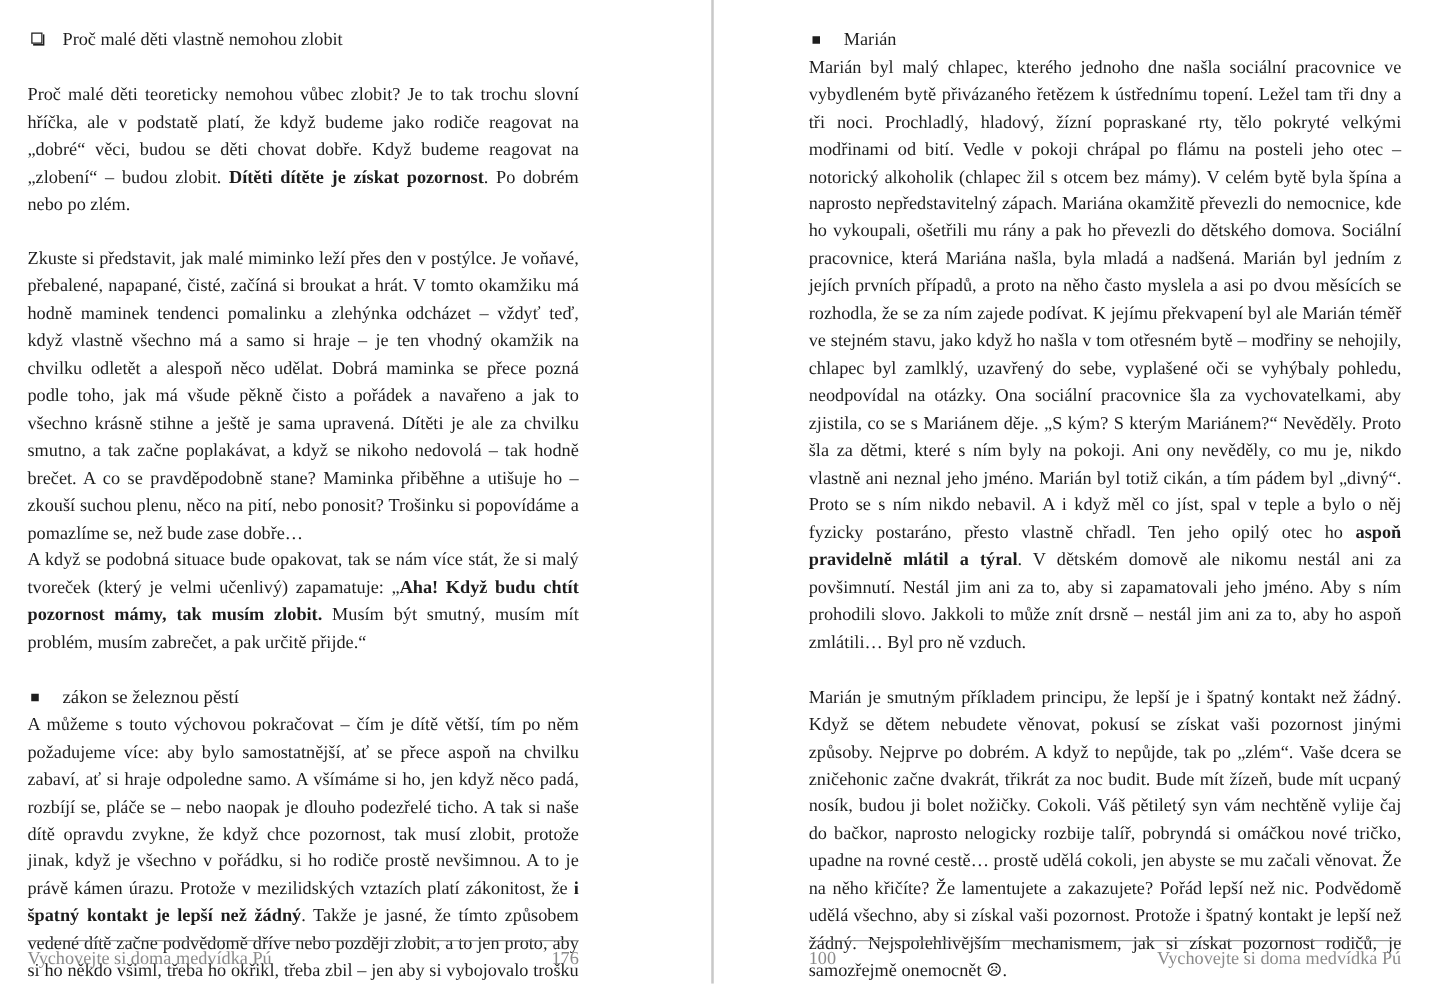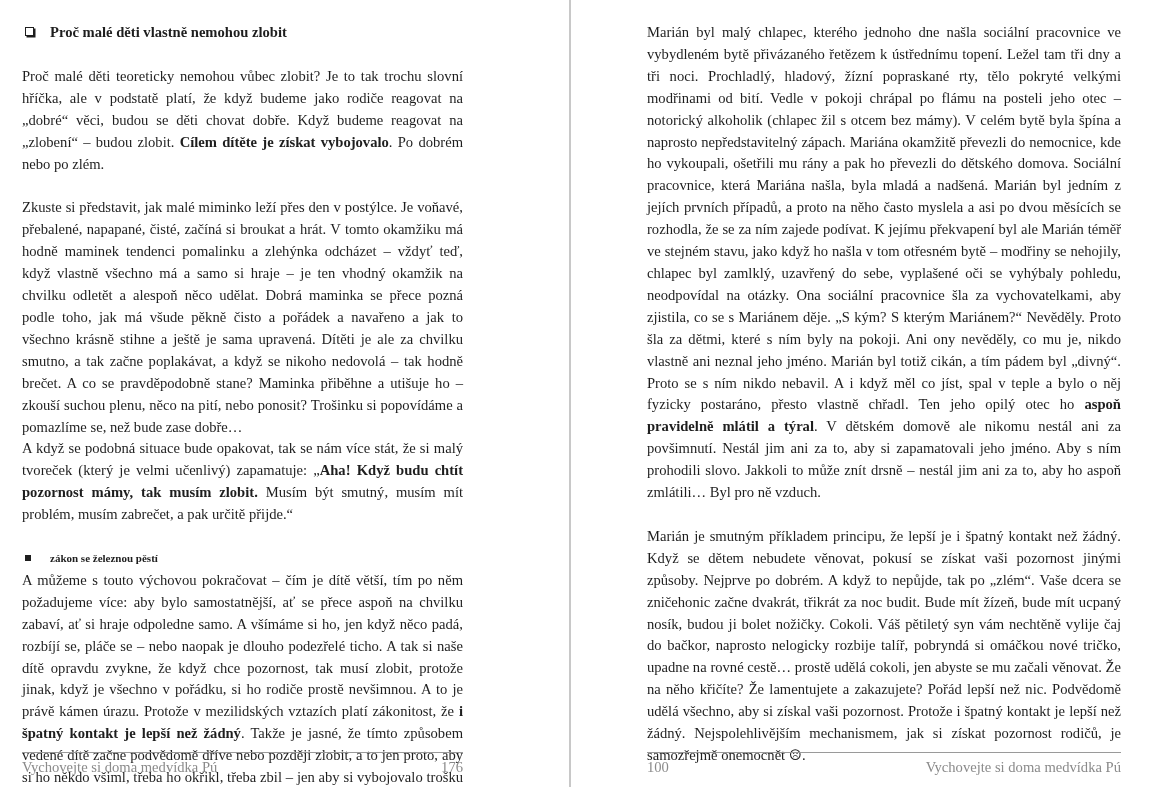--- a/index.html
+++ b/index.html
@@ -7,59 +7,63 @@
     width: 1149px; height: 787px; background: #ffffff; position: relative; overflow: hidden;
     font-family: "Liberation Serif", "DejaVu Serif", serif; color: #1e1e1e;
   }
   .page { position: absolute; top: 0; height: 787px; }
   .page-left { left: 22px; width: 441px; }
   .page-right { left: 647px; width: 474px; }
   .divider { position: absolute; left: 569px; top: 0; width: 2px; height: 787px; background: #c8c8c8; }
   .content { position: absolute; top: 22px; left: 0; right: 0; font-size: 14.6px; line-height: 21.9px; }
   .page-right .content { top: 22px; }
   p { margin: 0; text-align: justify; }
-  .heading { font-weight: bold; display: flex; align-items: flex-end; margin: 0; }
+  .heading { font-weight: normal; display: flex; align-items: flex-end; margin: 0; }
   .bullet { display: inline-block; width: 28px; flex: 0 0 28px; }
   .bullet-square { display: inline-block; width: 6px; height: 6px; background: #1e1e1e; margin-left: 3px; position: relative; top: -1px; }
   .bullet-box { display: inline-block; width: 7px; height: 7px; border: 1px solid #1e1e1e; margin-left: 3px; box-shadow: 1.5px 1.5px 0 #1e1e1e; position: relative; top: -1px; }
   .gap { height: 22px; }
   b { font-weight: bold; }
   .footer { position: absolute; top: 752px; left: 0; right: 0; border-top: 1px solid #9a9a9a; padding-top: 6px; display: flex; justify-content: space-between; font-size: 14.6px; color: #8a8a8a; align-items: flex-end; }
 </style>
 </head>
 <body>
 
 <div class="page page-left">
   <div class="content">
     <h2 class="heading" style="font-size:14.6px;">
       <span class="bullet"><span class="bullet-box"></span></span>
       <span>Proč malé děti vlastně nemohou zlobit</span>
     </h2>
     <div class="gap"></div>
-    <p><span>Proč malé děti teoreticky nemohou vůbec zlobit? Je to tak trochu slovní hříčka, ale v podstatě platí, že když budeme jako rodiče reagovat na „dobré“ věci, budou se děti chovat dobře. Když budeme reagovat na „zlobení“ – budou zlobit. </span><b>Cílem dítěte je získat vybojovalo</b><span>. Po dobrém nebo po zlém.</span></p>
+    <p><span>Proč malé děti teoreticky nemohou vůbec zlobit? Je to tak trochu slovní hříčka, ale v podstatě platí, že když budeme jako rodiče reagovat na „dobré“ věci, budou se děti chovat dobře. Když budeme reagovat na „zlobení“ – budou zlobit. </span><b>Dítěti dítěte je získat pozornost</b><span>. Po dobrém nebo po zlém.</span></p>
     <div class="gap"></div>
     <p>Zkuste si představit, jak malé miminko leží přes den v postýlce. Je voňavé, přebalené, napapané, čisté, začíná si broukat a hrát. V tomto okamžiku má hodně maminek tendenci pomalinku a zlehýnka odcházet – vždyť teď, když vlastně všechno má a samo si hraje – je ten vhodný okamžik na chvilku odletět a alespoň něco udělat. Dobrá maminka se přece pozná podle toho, jak má všude pěkně čisto a pořádek a navařeno a jak to všechno krásně stihne a ještě je sama upravená. Dítěti je ale za chvilku smutno, a tak začne poplakávat, a když se nikoho nedovolá – tak hodně brečet. A co se pravděpodobně stane? Maminka přiběhne a utišuje ho – zkouší suchou plenu, něco na pití, nebo ponosit? Trošinku si popovídáme a pomazlíme se, než bude zase dobře…</p>
     <p><span>A když se podobná situace bude opakovat, tak se nám více stát, že si malý tvoreček (který je velmi učenlivý) zapamatuje: „</span><b>Aha! Když budu chtít pozornost mámy, tak musím zlobit.</b><span> Musím být smutný, musím mít problém, musím zabrečet, a pak určitě přijde.“</span></p>
     <div class="gap"></div>
-    <h3 class="heading" style="font-size:11px;">
+    <h3 class="heading" style="font-size:15px;">
       <span class="bullet"><span class="bullet-square"></span></span>
       <span>zákon se železnou pěstí</span>
     </h3>
     <p><span>A můžeme s touto výchovou pokračovat – čím je dítě větší, tím po něm požadujeme více: aby bylo samostatnější, ať se přece aspoň na chvilku zabaví, ať si hraje odpoledne samo. A všímáme si ho, jen když něco padá, rozbíjí se, pláče se – nebo naopak je dlouho podezřelé ticho. A tak si naše dítě opravdu zvykne, že když chce pozornost, tak musí zlobit, protože jinak, když je všechno v pořádku, si ho rodiče prostě nevšimnou. A to je právě kámen úrazu. Protože v mezilidských vztazích platí zákonitost, že </span><b>i špatný kontakt je lepší než žádný</b><span>. Takže je jasné, že tímto způsobem vedené dítě začne podvědomě dříve nebo později zlobit, a to jen proto, aby si ho někdo všiml, třeba ho okřikl, třeba zbil – jen aby si vybojovalo trošku pozornosti. Rozumíte mi? Nadávání, ironické poznámky, facky, výčitky, dokonce i týrání – to všechno je lepší než nezájem. Nevěříte? Tak to vám povím jeden příběh. Je o Mariánovi.</span></p>
   </div>
   <div class="footer">
     <span>Vychovejte si doma medvídka Pú</span>
     <span>176</span>
   </div>
 </div>
 
 <div class="divider"></div>
 
 <div class="page page-right">
   <div class="content">
+    <h2 class="heading" style="font-size:14.6px;">
+      <span class="bullet"><span class="bullet-square"></span></span>
+      <span>Marián</span>
+    </h2>
     <p><span>Marián byl malý chlapec, kterého jednoho dne našla sociální pracovnice ve vybydleném bytě přivázaného řetězem k ústřednímu topení. Ležel tam tři dny a tři noci. Prochladlý, hladový, žízní popraskané rty, tělo pokryté velkými modřinami od bití. Vedle v pokoji chrápal po flámu na posteli jeho otec – notorický alkoholik (chlapec žil s otcem bez mámy). V celém bytě byla špína a naprosto nepředstavitelný zápach. Mariána okamžitě převezli do nemocnice, kde ho vykoupali, ošetřili mu rány a pak ho převezli do dětského domova. Sociální pracovnice, která Mariána našla, byla mladá a nadšená. Marián byl jedním z jejích prvních případů, a proto na něho často myslela a asi po dvou měsících se rozhodla, že se za ním zajede podívat. K jejímu překvapení byl ale Marián téměř ve stejném stavu, jako když ho našla v tom otřesném bytě – modřiny se nehojily, chlapec byl zamlklý, uzavřený do sebe, vyplašené oči se vyhýbaly pohledu, neodpovídal na otázky. Ona sociální pracovnice šla za vychovatelkami, aby zjistila, co se s Mariánem děje. „S kým? S kterým Mariánem?“ Nevěděly. Proto šla za dětmi, které s ním byly na pokoji. Ani ony nevěděly, co mu je, nikdo vlastně ani neznal jeho jméno. Marián byl totiž cikán, a tím pádem byl „divný“. Proto se s ním nikdo nebavil. A i když měl co jíst, spal v teple a bylo o něj fyzicky postaráno, přesto vlastně chřadl. Ten jeho opilý otec ho </span><b>aspoň pravidelně mlátil a týral</b><span>. V dětském domově ale nikomu nestál ani za povšimnutí. Nestál jim ani za to, aby si zapamatovali jeho jméno. Aby s ním prohodili slovo. Jakkoli to může znít drsně – nestál jim ani za to, aby ho aspoň zmlátili… Byl pro ně vzduch.</span></p>
     <div class="gap"></div>
     <p>Marián je smutným příkladem principu, že lepší je i špatný kontakt než žádný. Když se dětem nebudete věnovat, pokusí se získat vaši pozornost jinými způsoby. Nejprve po dobrém. A když to nepůjde, tak po „zlém“. Vaše dcera se zničehonic začne dvakrát, třikrát za noc budit. Bude mít žízeň, bude mít ucpaný nosík, budou ji bolet nožičky. Cokoli. Váš pětiletý syn vám nechtěně vylije čaj do bačkor, naprosto nelogicky rozbije talíř, pobryndá si omáčkou nové tričko, upadne na rovné cestě… prostě udělá cokoli, jen abyste se mu začali věnovat. Že na něho křičíte? Že lamentujete a zakazujete? Pořád lepší než nic. Podvědomě udělá všechno, aby si získal vaši pozornost. Protože i špatný kontakt je lepší než žádný. Nejspolehlivějším mechanismem, jak si získat pozornost rodičů, je samozřejmě onemocnět ☹.</p>
 
   </div>
   <div class="footer">
     <span>100</span>
     <span>Vychovejte si doma medvídka Pú</span>
   </div>
 </div>

